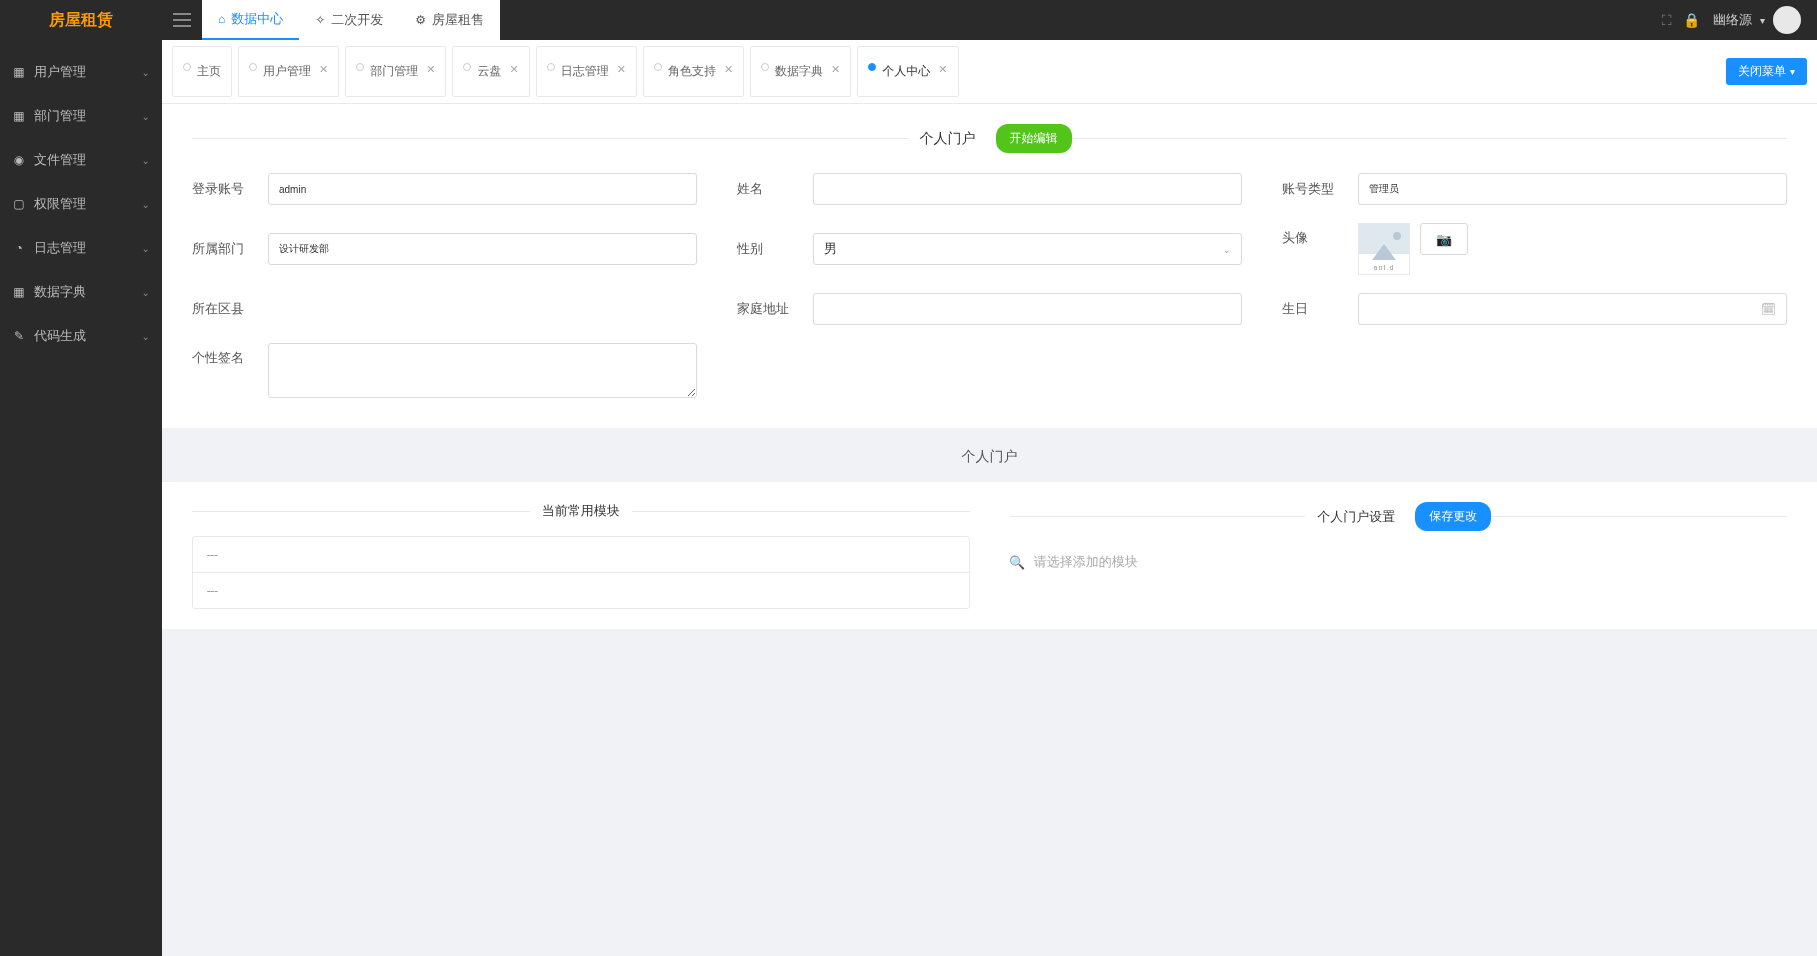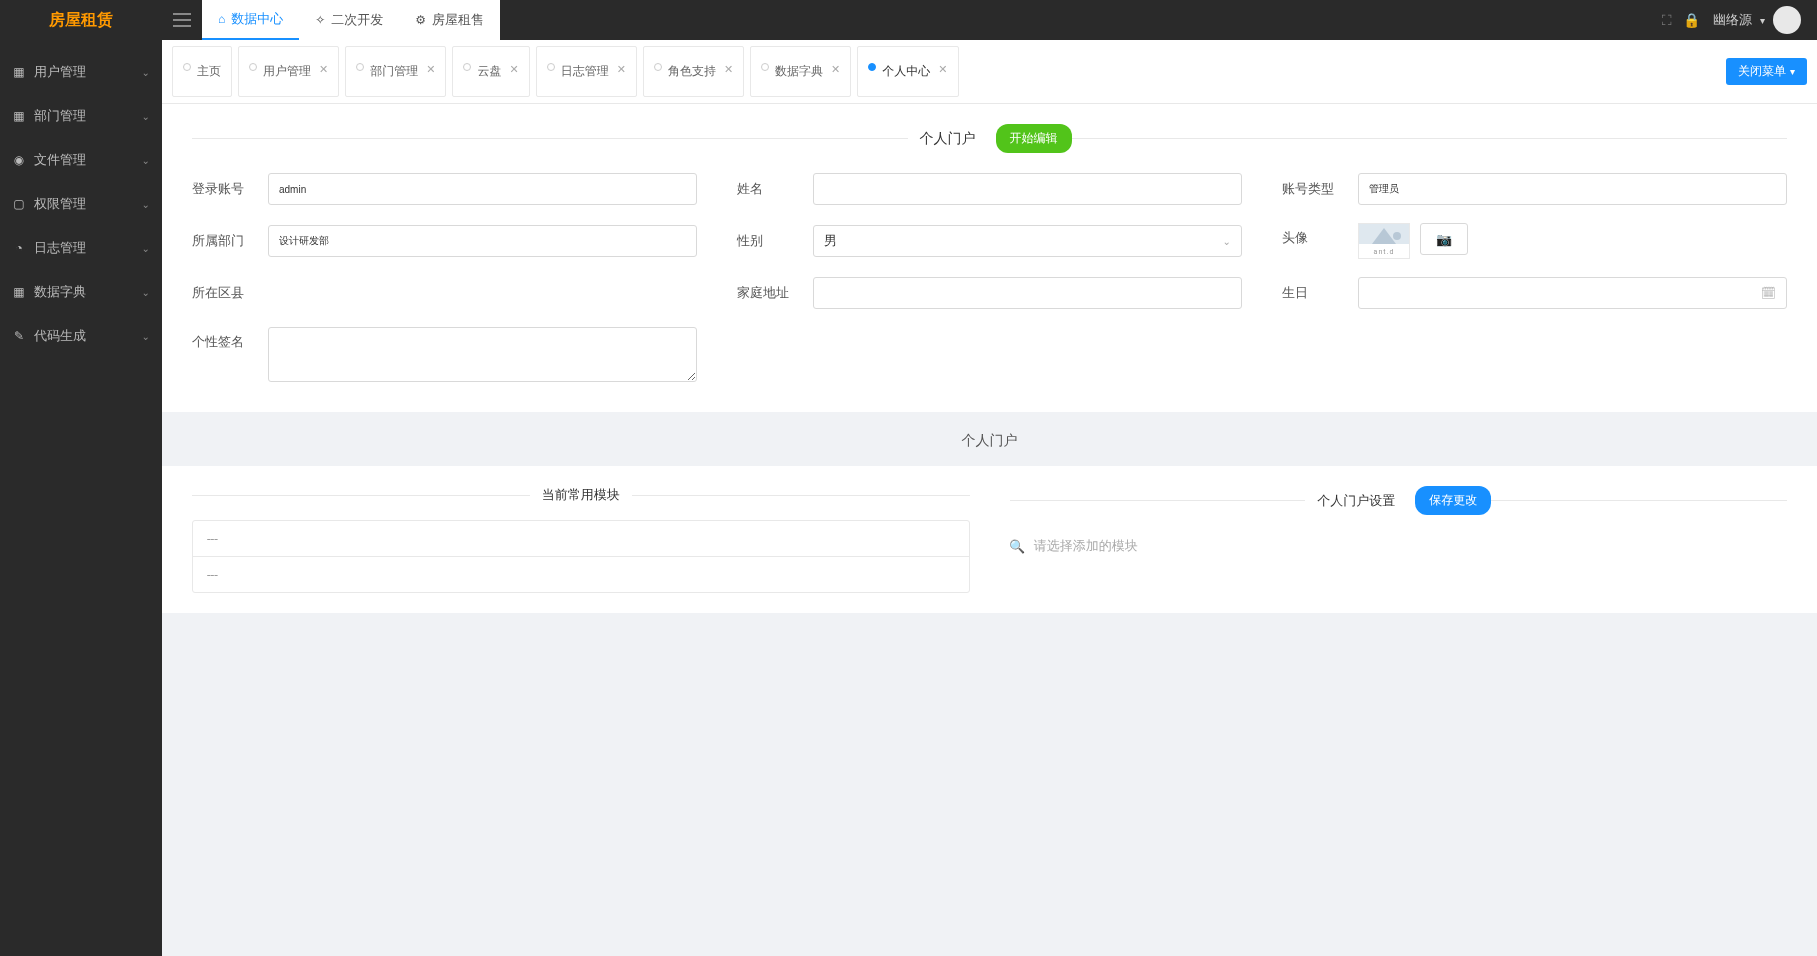--- a/index.html
+++ b/index.html
@@ -55,21 +55,21 @@
     .form-row.align-top { align-items: flex-start; }
     .form-label { width: 60px; text-align: left; color: #555; font-size: 13px; flex-shrink: 0; white-space: nowrap; }
     .form-control { flex: 1; height: 32px; border: 1px solid #d9d9d9; border-radius: 3px; padding: 0 10px; font-size: 10px; color: #333; background: #fff; }
     .form-select { flex: 1; height: 32px; border: 1px solid #d9d9d9; border-radius: 3px; padding: 0 10px; font-size: 13px; background: #fff; position: relative; display: flex; align-items: center; cursor: pointer; }
     .form-select .chevron-down { margin-left: auto; color: #aaa; font-size: 10px; }
     .form-date { flex: 1; height: 32px; border: 1px solid #d9d9d9; border-radius: 3px; padding: 0 10px; display: flex; align-items: center; background: #fff; }
     .form-date .cal-icon { margin-left: auto; color: #aaa; font-size: 12px; }
     .form-textarea { flex: 1; min-height: 55px; border: 1px solid #d9d9d9; border-radius: 3px; padding: 6px 10px; font-size: 13px; resize: vertical; font-family: inherit; }
     
     .avatar-box { display: flex; gap: 10px; align-items: flex-start; }
-    .avatar-preview { width: 52px; height: 36px; border: 1px solid #e8e8e8; background: linear-gradient(to bottom, #dfe8ef 60%, #fff 60%); position: relative; display: flex; align-items: flex-end; justify-content: center; overflow: hidden; }
+    .avatar-preview { width: 52px; height: 52px; border: 1px solid #e8e8e8; background: linear-gradient(to bottom, #dfe8ef 60%, #fff 60%); position: relative; display: flex; align-items: flex-end; justify-content: center; overflow: hidden; }
     .avatar-preview .mountain { position: absolute; bottom: 14px; width: 0; height: 0; border-left: 12px solid transparent; border-right: 12px solid transparent; border-bottom: 16px solid #b8c8d6; }
     .avatar-preview .sun { position: absolute; top: 8px; right: 8px; width: 8px; height: 8px; border-radius: 50%; background: #b8c8d6; }
     .avatar-preview .txt { position: absolute; bottom: 2px; font-size: 7px; color: #999; letter-spacing: 1px; }
     .upload-btn { width: 48px; height: 32px; border: 1px solid #d9d9d9; border-radius: 3px; display: flex; align-items: center; justify-content: center; cursor: pointer; color: #333; }
     
     .divider-section { padding: 20px 0 16px; text-align: center; color: #555; font-size: 14px; background: #f0f2f5; }
     
     .lower-content { background: #fff; padding: 20px 30px; display: grid; grid-template-columns: 1fr 1fr; gap: 40px; }
     .lower-section-title { display: flex; align-items: center; justify-content: center; margin-bottom: 16px; position: relative; }
     .lower-section-title::before, .lower-section-title::after { content: ""; flex: 1; height: 1px; background: #e8e8e8; }

